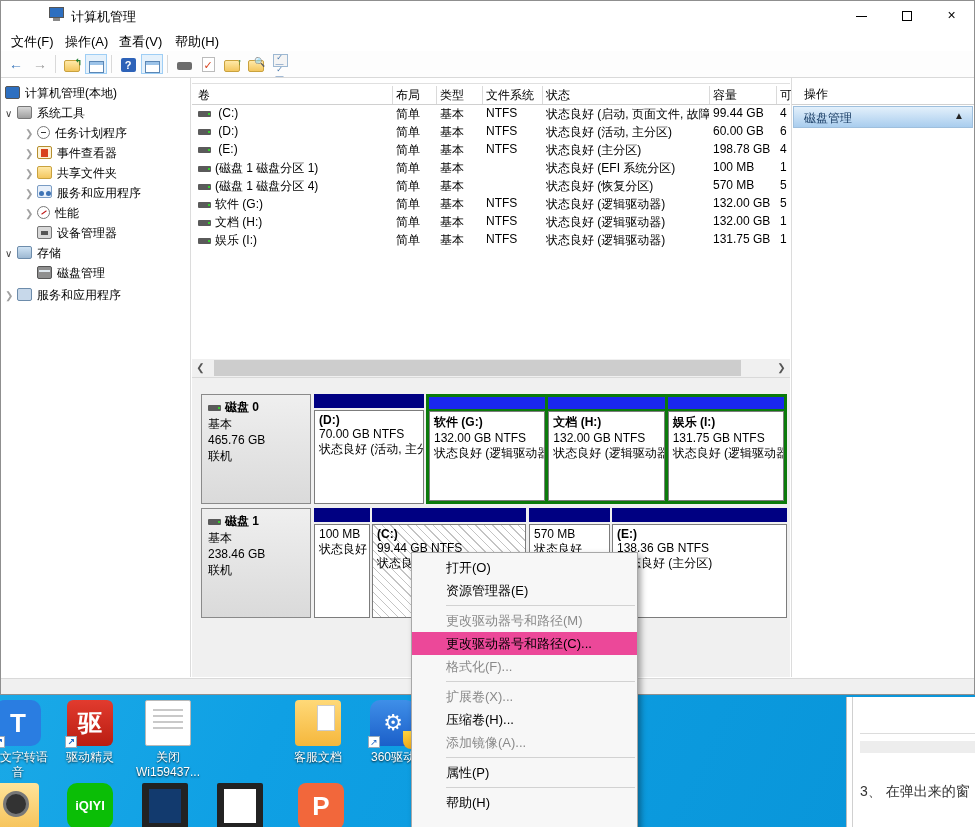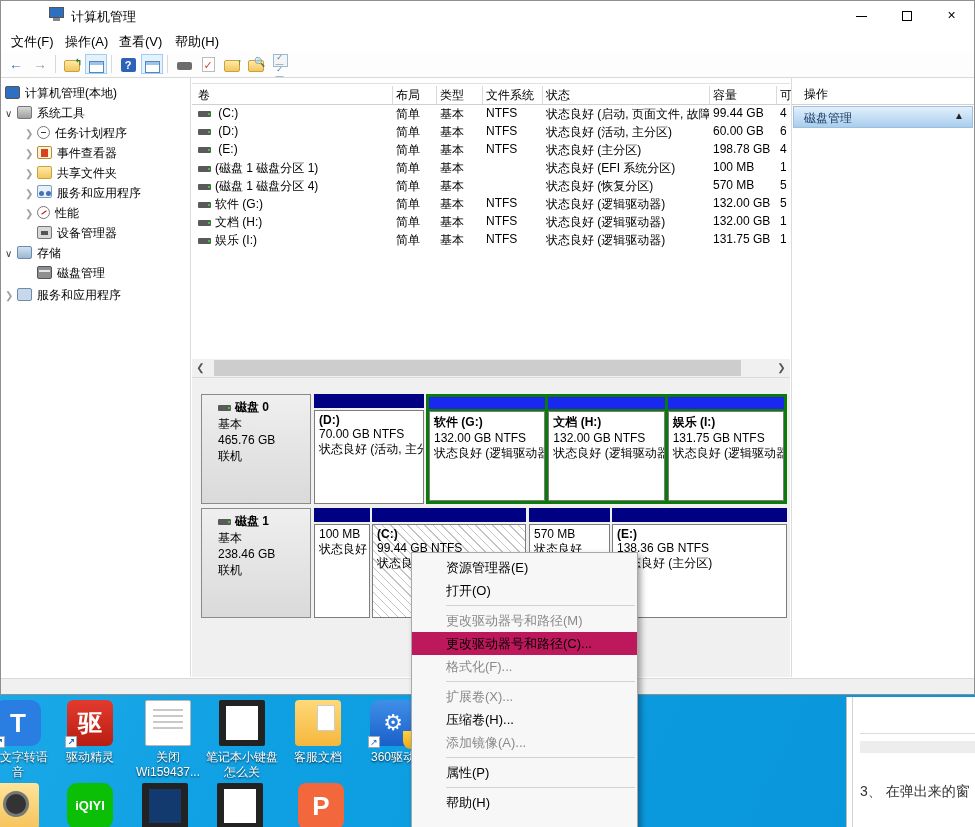--- a/index.html
+++ b/index.html
@@ -105,21 +105,21 @@
   .vol-ico i { position:absolute; right:1px; top:2px; width:2px; height:2px; background:#36d02c; }
 
   .hscroll { position:absolute; left:0; right:0; top:281px; height:18px; background:#f0f0f0; }
   .hscroll .arr { position:absolute; top:0; width:17px; height:18px; color:#555; text-align:center; line-height:18px; font-size:10px; }
   .hscroll .arr.l { left:0; } .hscroll .arr.r { right:0; }
   .hscroll .thumb { position:absolute; left:22px; width:527px; top:1px; height:16px; background:#cdcdcd; }
 
   .splitter { position:absolute; left:0; right:0; top:299px; height:7px; background:#f0f0f0; border-top:1px solid #d9d9d9; }
 
   .diskarea { position:absolute; left:0; right:0; top:306px; bottom:0; background:#f0f0f0; overflow:hidden; }
-  .dinfo { position:absolute; width:110px; height:110px; background:linear-gradient(#efefef,#dadada); border:1px solid #8a8a8a; padding:4px 16px; }
+  .dinfo { position:absolute; width:110px; height:110px; background:linear-gradient(#efefef,#dadada); border:1px solid #8a8a8a; padding:4px 6px; }
   .dinfo .dname { font-weight:bold; }
   .dinfo .line { line-height:16px; }
   .part { position:absolute; height:110px; }
   .part .bar { position:absolute; left:0; right:0; top:0; height:14px; }
   .bar.primary { background:#000082; } .bar.logical { background:#1a27ef; }
   .part .pbox { position:absolute; left:0; right:0; top:16px; bottom:0; background:#fff; border:1px solid #7c7c7c; padding:2px 4px; overflow:hidden; }
   .part .pbox.hatch { background:repeating-linear-gradient(45deg,#fff 0 5px,#c4c4c4 5px 6px); }
   .plabel { font-weight:bold; white-space:nowrap; }
   .pline { white-space:nowrap; line-height:15px; }
   .extgroup { position:absolute; height:110px; background:#0b7a0b; padding:3px; display:flex; gap:3px; }
@@ -139,21 +139,21 @@
   .act-section .carat { position:absolute; right:8px; top:3px; font-size:10px; color:#222; }
   .act-more { position:absolute; left:0; right:0; top:53px; height:22px; }
   .act-more .t { position:absolute; left:38px; top:3px; }
   .act-more .carat { position:absolute; right:6px; top:3px; font-size:10px; }
 
   
   .cmenu { position:absolute; left:411px; top:552px; width:227px; height:284px; background:#f7f7f7;
            border:1px solid #a8a8a8; box-shadow:3px 3px 6px rgba(0,0,0,.35); z-index:50; padding-top:3px; }
   .cmi { height:23px; line-height:23px; padding-left:34px; font-size:13px; white-space:nowrap; }
   .cmi.disabled { color:#8a8a8a; }
-  .cmi.hl { background:#be185d; }
+  .cmi.hl { background:#ec4899; }
   .csep { height:1px; background:#d2d2d2; margin:3px 2px 3px 34px; }
 </style>
 </head>
 <body>
 
 <div class="screen">
 
   <div class="desk-icon" style="left:-24px;top:700px;">
     <div class="ico tts">T<span class="shortcut">↗</span></div>
     <div class="lbl">建文字转语
@@ -165,27 +165,20 @@
   </div>
   <div class="desk-icon" style="left:126px;top:700px;">
     <div class="ico textdoc">
         <i style="top:8px"></i>
         <i style="top:14px"></i>
         <i style="top:20px"></i>
         <i style="top:26px"></i>
       </div>
     <div class="lbl">关闭
 Wi159437...</div>
-  </div>
-  <div class="desk-icon" style="left:200px;top:700px;">
-    <div class="ico film">
-        <div class="thumb"></div>
-      </div>
-    <div class="lbl">笔记本小键盘
-怎么关</div>
   </div>
   <div class="desk-icon" style="left:276px;top:700px;">
     <div class="ico folderdocs">
         <div class="page"></div>
       </div>
     <div class="lbl">客服文档</div>
   </div>
   <div class="desk-icon" style="left:351px;top:700px;">
     <div class="ico d360">⚙<div class="shield"></div><span class="shortcut">↗</span></div>
     <div class="lbl">360驱动</div>
@@ -462,22 +455,22 @@
       <div class="act-section">
         <span class="t">磁盘管理</span>
         <span class="carat">▲</span>
       </div>
     </div>
 
     <div class="bottomstrip"></div>
   </div>
 
   <div class="cmenu">
+    <div class="cmi">打开(O)</div>
     <div class="cmi">资源管理器(E)</div>
-    <div class="cmi">打开(O)</div>
     <div class="csep"></div>
     <div class="cmi disabled">更改驱动器号和路径(M)</div>
     <div class="cmi hl">更改驱动器号和路径(C)...</div>
     <div class="cmi disabled">格式化(F)...</div>
     <div class="csep"></div>
     <div class="cmi disabled">扩展卷(X)...</div>
     <div class="cmi">压缩卷(H)...</div>
     <div class="cmi disabled">添加镜像(A)...</div>
     <div class="csep"></div>
     <div class="cmi">属性(P)</div>

